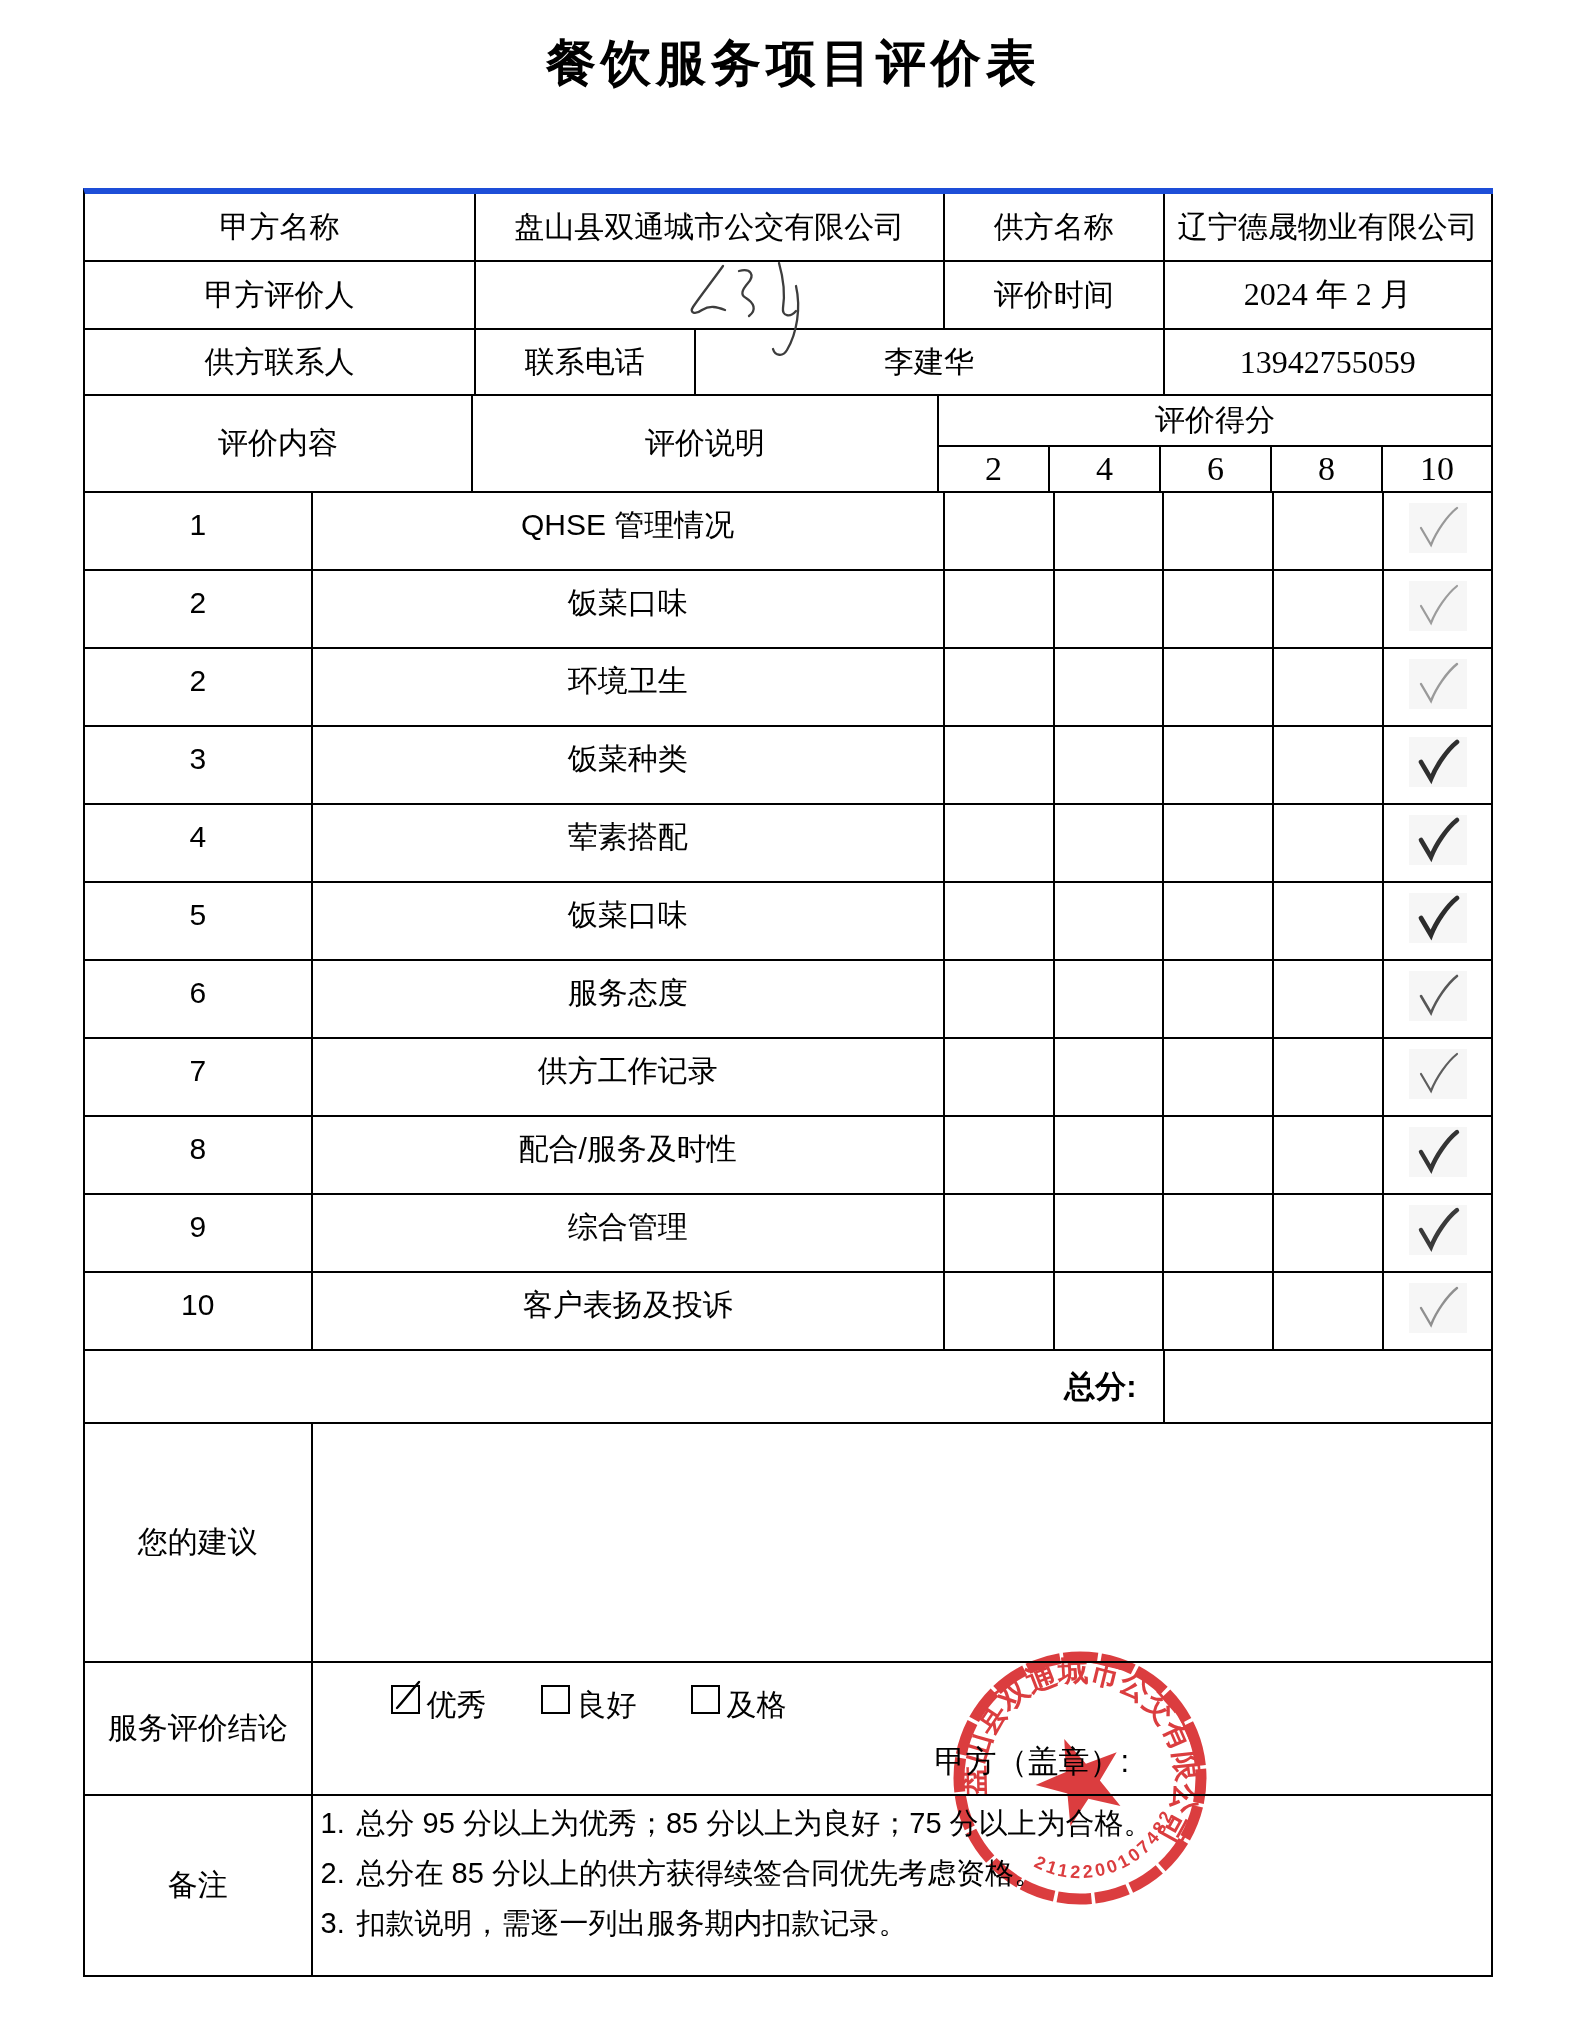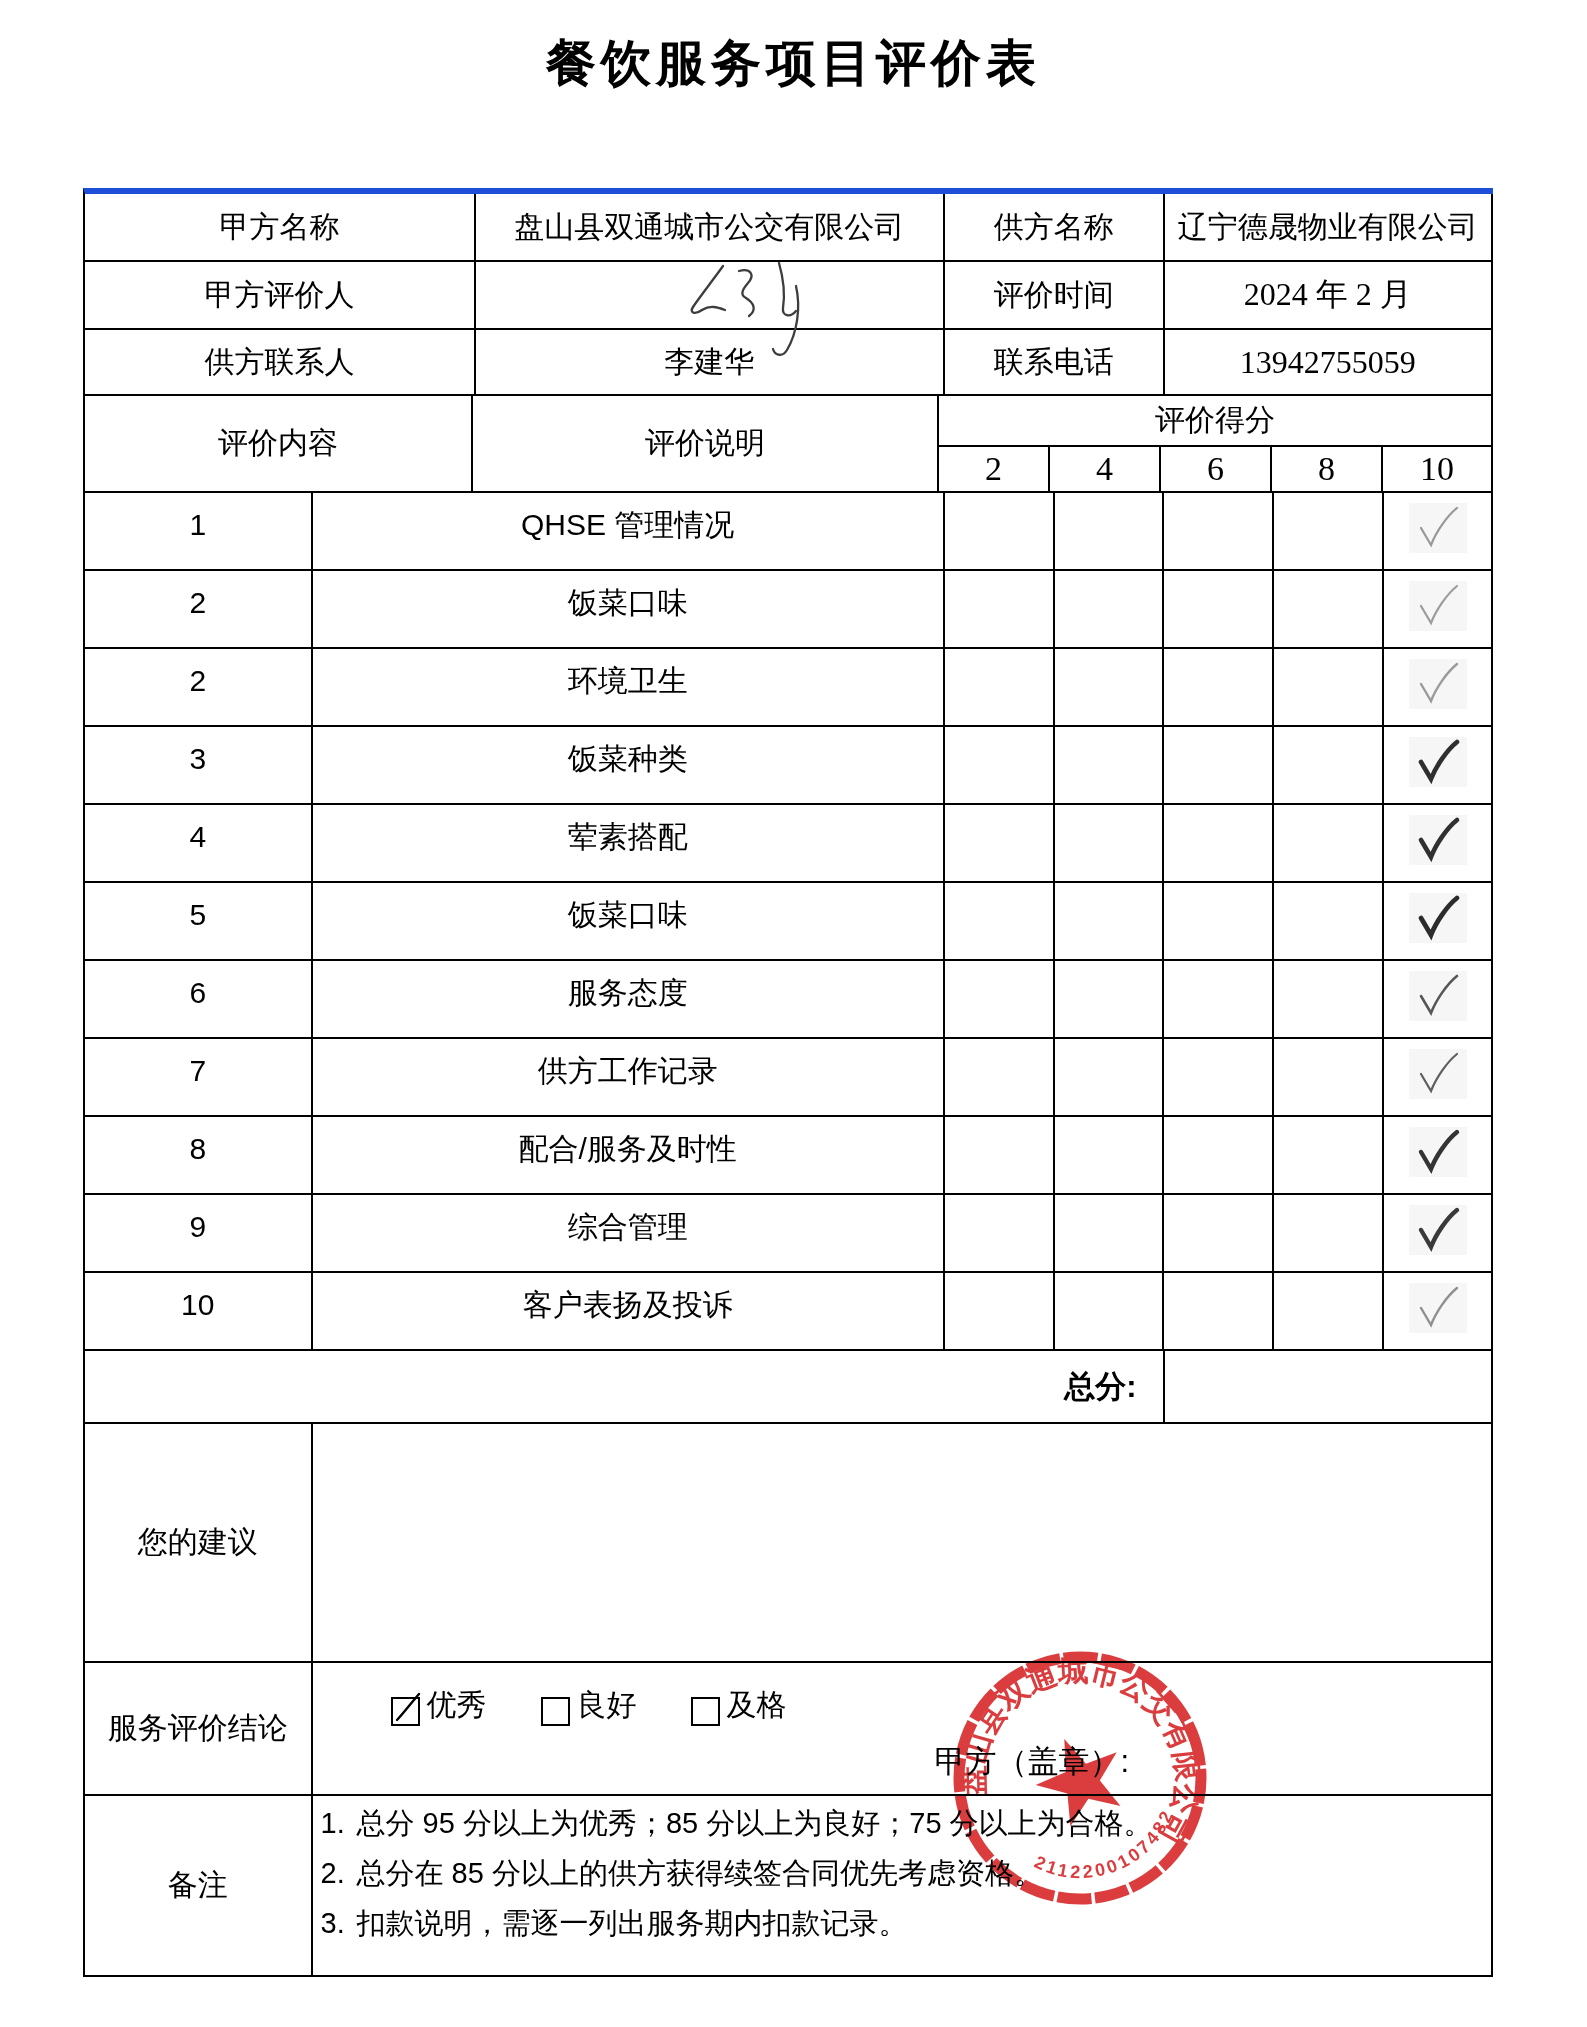--- a/index.html
+++ b/index.html
@@ -21,21 +21,21 @@
   .tick-cell{font-family:"Liberation Serif",serif;font-size:34px;height:46px;}
   .drow .c{align-items:center;padding-bottom:12px;}
   .check{width:58px;height:50px;display:flex;align-items:center;justify-content:center;
          background:rgba(0,0,0,0.035);margin-top:6px;}
   .check svg{overflow:visible;}
   .check path{fill:none;stroke:currentColor;stroke-width:var(--sw,2.2);stroke-linecap:round;}
   .total-cell{justify-content:flex-end;padding-right:26px;font-weight:bold;font-size:31px;padding-left:24px;}
   .tall-label{font-size:30px;}
   .concl-content{position:relative;justify-content:flex-start;align-items:flex-start;}
   .opts{position:absolute;left:78px;top:22px;display:flex;}
-  .opt{display:flex;align-items:flex-end;margin-right:54px;}
+  .opt{display:flex;align-items:flex-start;margin-right:54px;}
   .opt:last-child{margin-right:2px;}
   .cbox{width:25px;height:25px;border:2px solid #000;position:relative;margin-right:7px;flex:none;}
   .cbox svg{position:absolute;left:0;top:0;overflow:visible;}
   .cbox path{fill:none;stroke:#000;stroke-width:2.4;stroke-linecap:round;}
   .opt-label{font-size:30px;}
   .seal-line{position:absolute;left:622px;top:78px;font-size:31px;z-index:5;}
   .remarks-content{flex-direction:column;justify-content:flex-start;align-items:flex-start;
                    padding:2px 10px 0 8px;font-size:29px;}
   .note{display:flex;line-height:50px;text-align:left;}
   .note-num{width:36px;flex:none;}
@@ -62,22 +62,22 @@
 
     <div class="row r68">
       <div class="c w395">甲方评价人</div>
       <div class="c w474"></div>
       <div class="c w222">评价时间</div>
       <div class="c w332 num-font">2024 年 2 月</div>
     </div>
 
     <div class="row r66">
       <div class="c w395">供方联系人</div>
+      <div class="c w222">联系电话</div>
       <div class="c w474">李建华</div>
-      <div class="c w222">联系电话</div>
       <div class="c w332 num-font">13942755059</div>
     </div>
 
     <div class="row" style="height:97px">
       <div class="c w395" style="height:97px">评价内容</div>
       <div class="c w474" style="height:97px">评价说明</div>
       <div class="w554">
         <div class="c w554" style="height:51px">评价得分</div>
         <div class="row">
           <div class="c w111 tick-cell">2</div>

